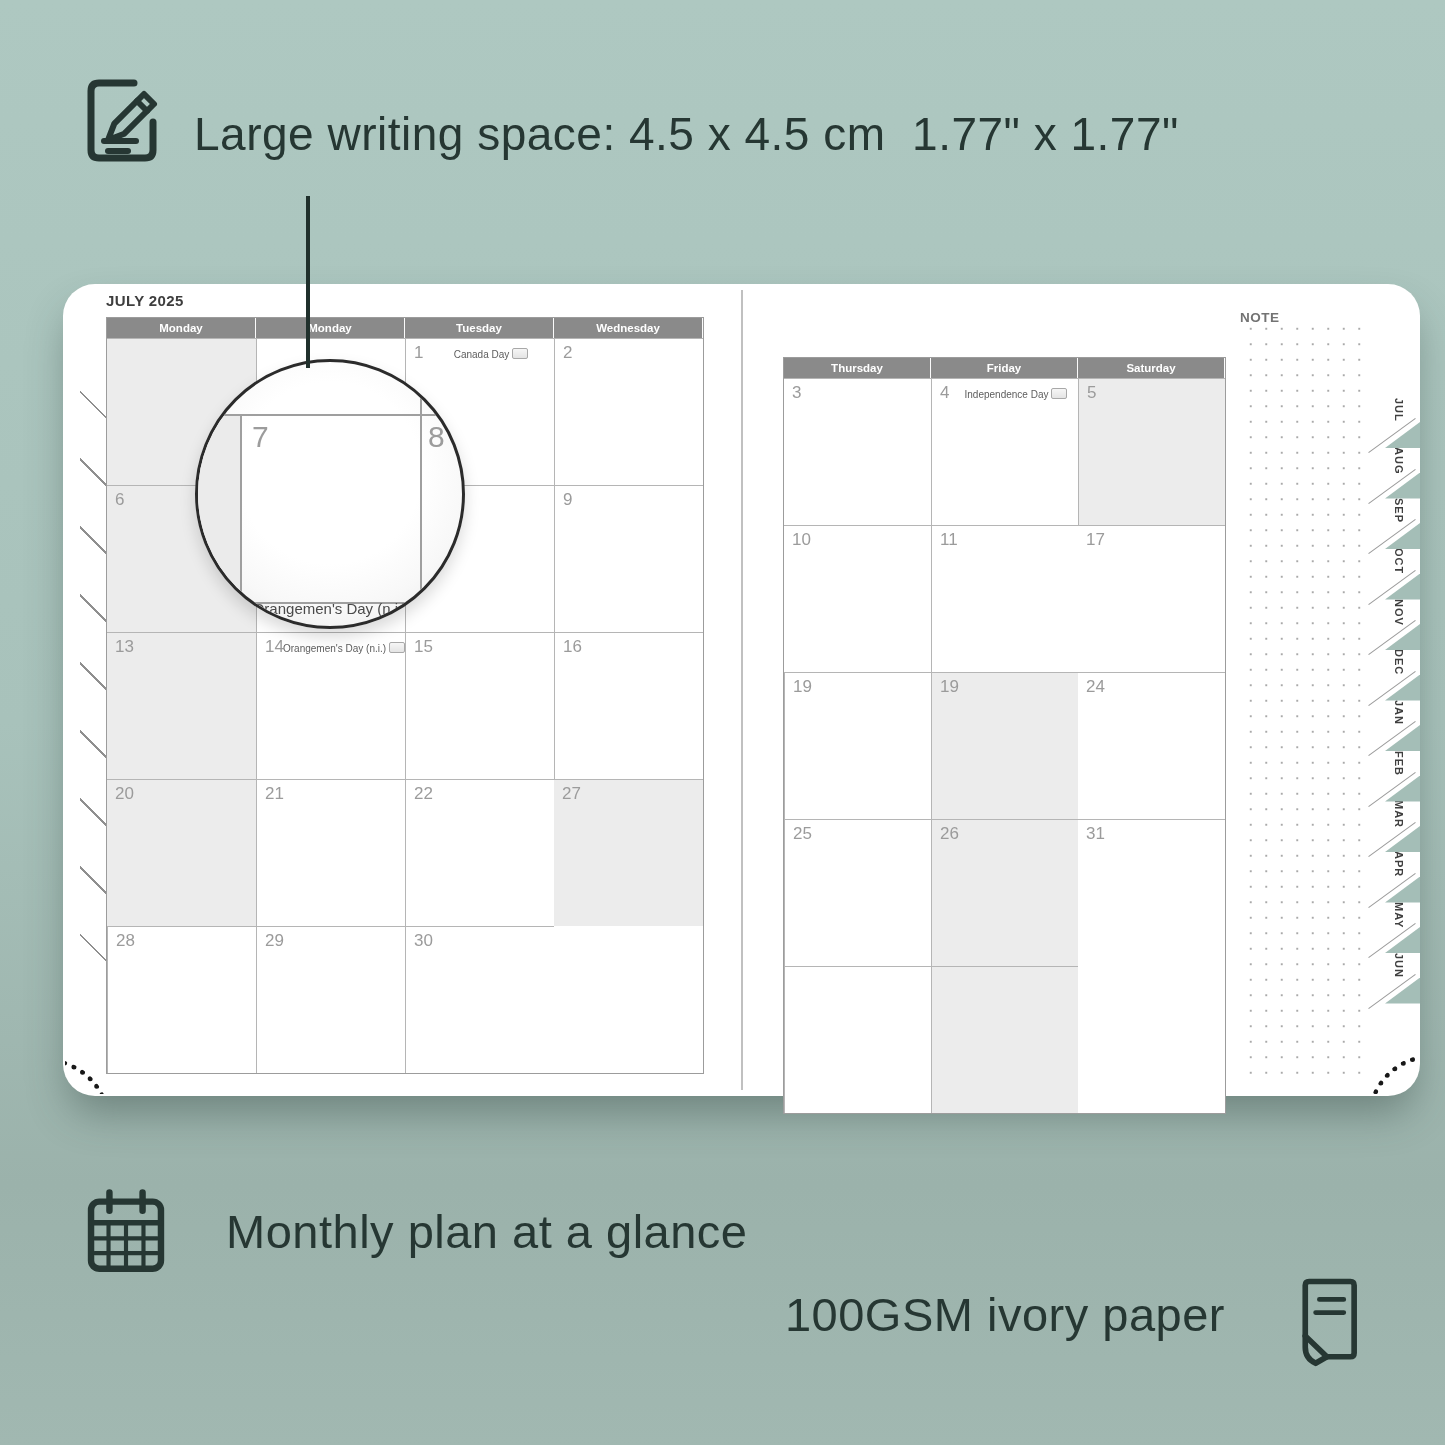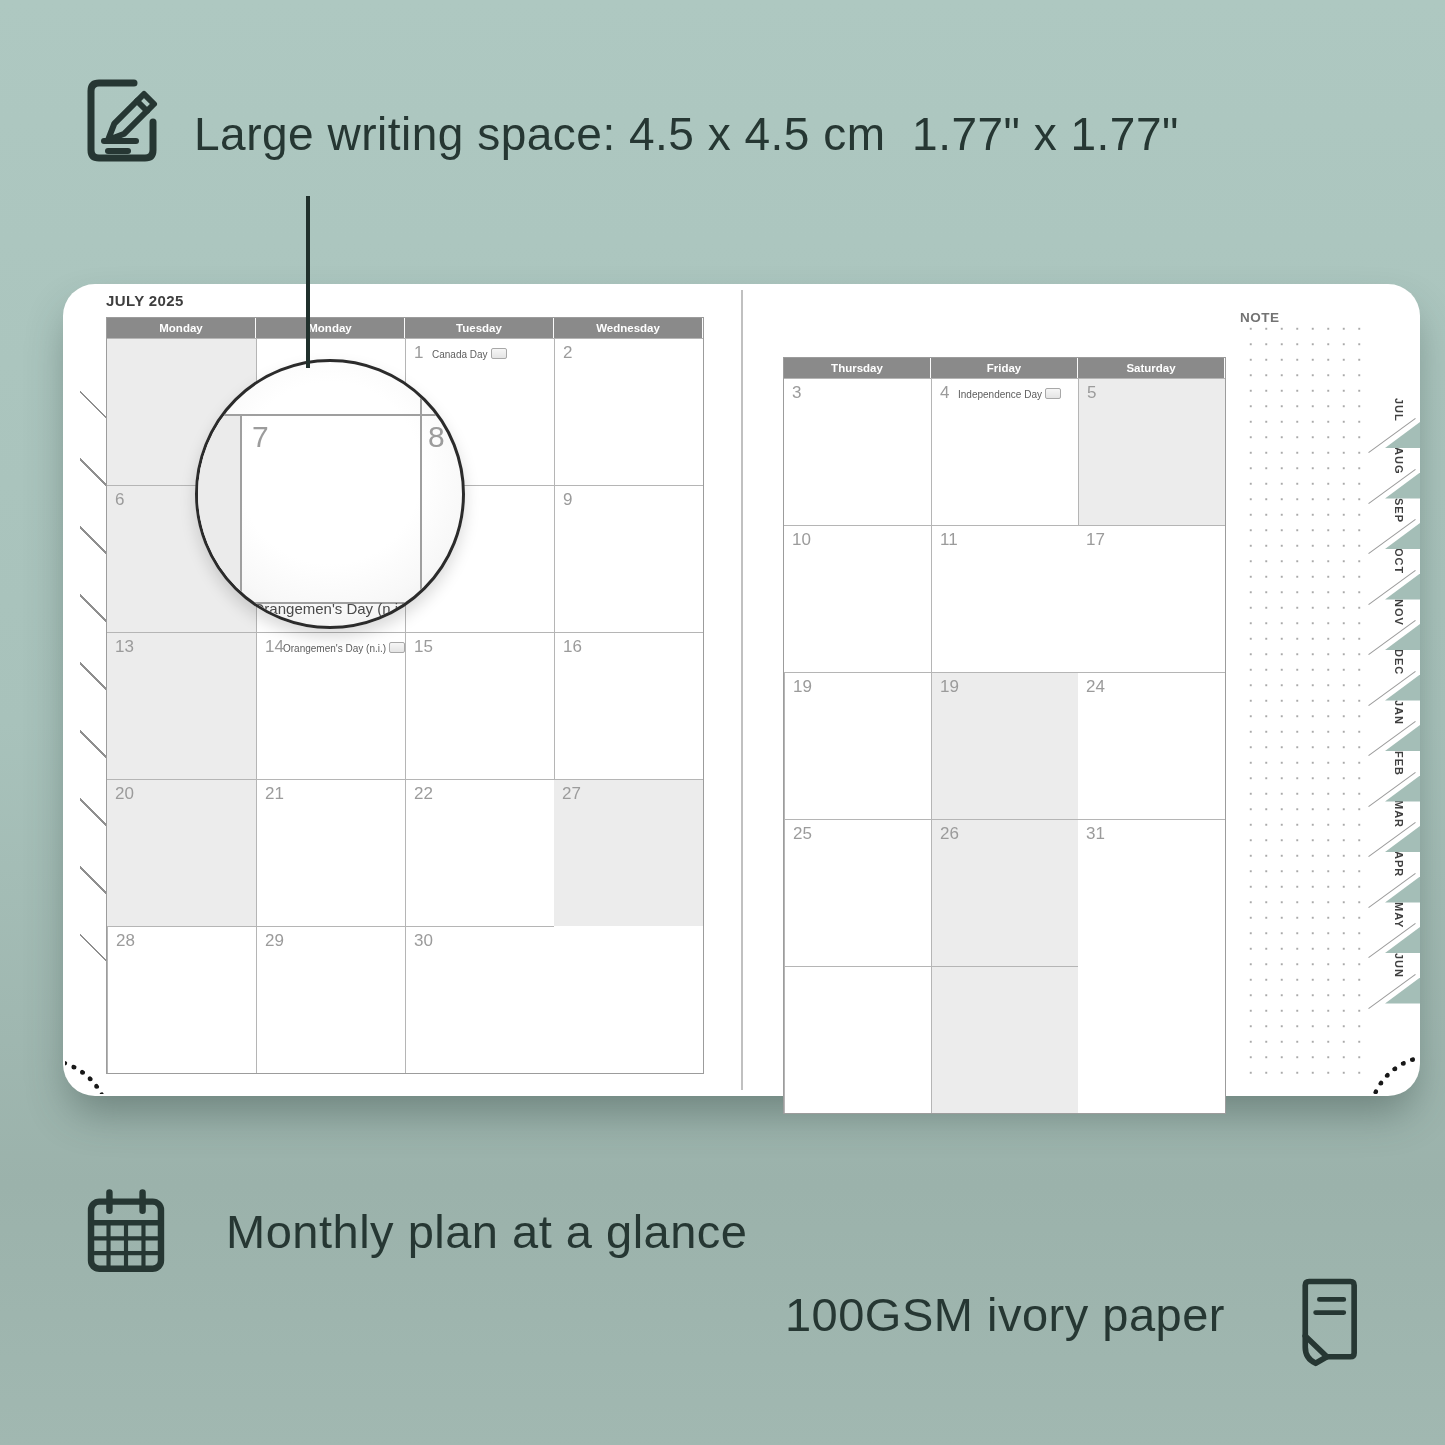--- a/index.html
+++ b/index.html
@@ -24,21 +24,21 @@
     border:1.5px solid #9c9c9c;background:#fff;}
   #grid-left{left:43px;top:33px;width:596px;}
   #grid-right{left:720px;top:33px;width:441px;}
   .hcell{background:#8a8a8a;color:#fff;font-size:11.5px;font-weight:bold;
     display:flex;align-items:center;justify-content:center;border-right:1.5px solid #fbfbfb;}
   .hcell:last-of-type{border-right:none;}
   .ccell{position:relative;background:#fff;border-top:1px solid #b5b5b5;border-left:1px solid #b5b5b5;}
   .ccell.first-col{border-left:none;}
   .ccell.shaded{background:#ececec;}
   .daynum{position:absolute;left:8px;top:4px;font-size:17px;color:#9b9b9b;}
-  .holiday{position:absolute;left:26px;right:4px;top:9px;font-size:10px;color:#5d5d5d;white-space:nowrap;}
+  .holiday{position:absolute;left:26px;right:4px;top:9px;text-align:center;font-size:10px;color:#5d5d5d;white-space:nowrap;}
   .flag{display:inline-block;width:14px;height:9px;border:1px solid #a8a8a8;border-radius:2px;
     background:linear-gradient(#f6f6f6,#e4e4e4);vertical-align:-1px;margin-left:3px;}
   
   .note-area{position:absolute;left:1177px;top:31px;width:126px;height:760px;
     background-image:radial-gradient(circle,#a9a9a9 1.4px,transparent 1.5px);
     background-size:15.5px 15.5px;background-position:3px 6px;}
   .note-label{position:absolute;left:1177px;top:26px;background:#fff;padding:0 6px 2px 0;
     font-size:13.5px;font-weight:bold;color:#737373;letter-spacing:.5px;}
   
   .tab-label{position:absolute;left:1318px;width:36px;height:40px;display:flex;align-items:center;justify-content:center;

